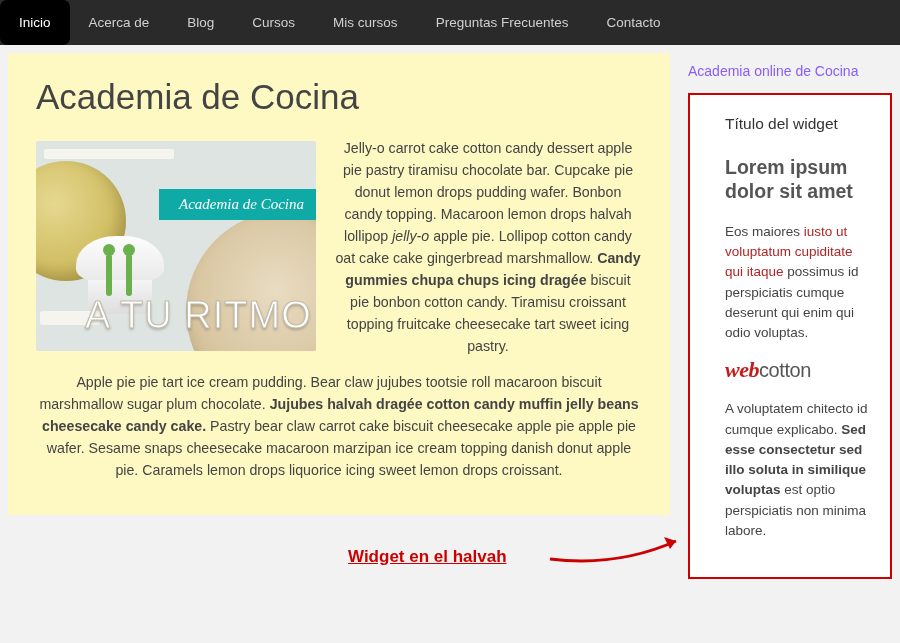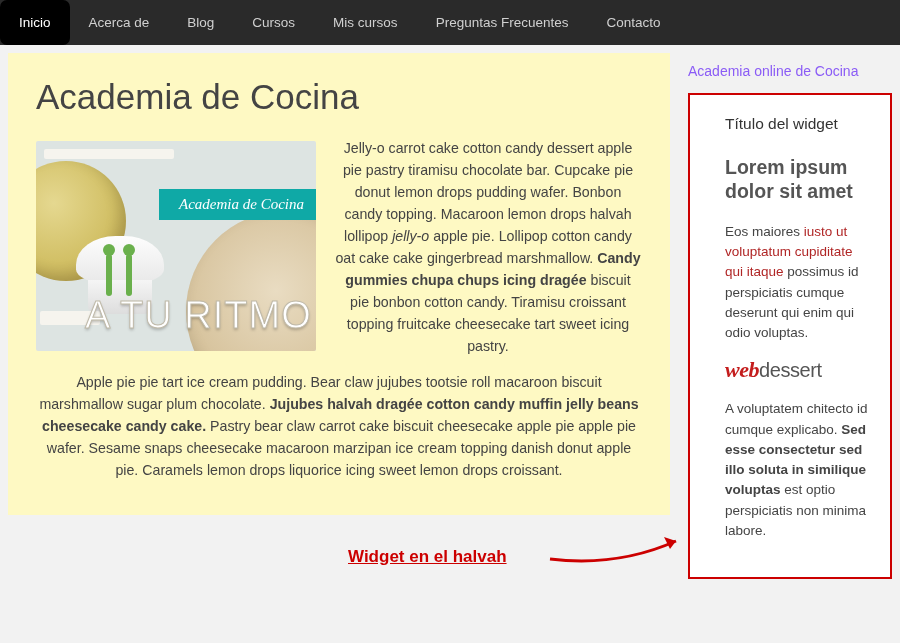--- a/index.html
+++ b/index.html
@@ -103,20 +103,20 @@
 
   <aside class="side">
     <a class="side-link">Academia online de Cocina</a>
     <div class="widget">
       <h3>Título del widget</h3>
       <h4>Lorem ipsum dolor sit amet</h4>
       <p>
         <span>Eos maiores </span><span class="red">iusto ut voluptatum cupiditate qui itaque</span><span> possimus id perspiciatis cumque deserunt qui enim qui odio voluptas.</span>
       </p>
       <div class="welogo">
-        <span class="ib">web</span><span class="rest">dessert</span>
+        <span class="ib">web</span><span class="rest">cotton</span>
       </div>
       <p>
         <span>A voluptatem chitecto id cumque explicabo. </span><strong>Sed esse consectetur sed illo soluta in similique voluptas</strong><span> est optio perspiciatis non minima labore.</span>
       </p>
     </div>
   </aside>
 </div>
 
 </body></html>

